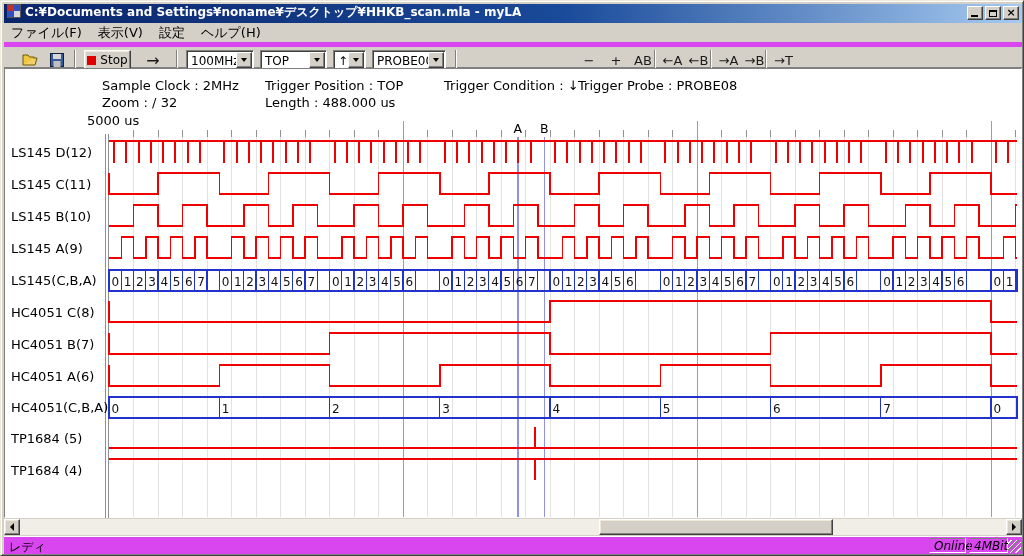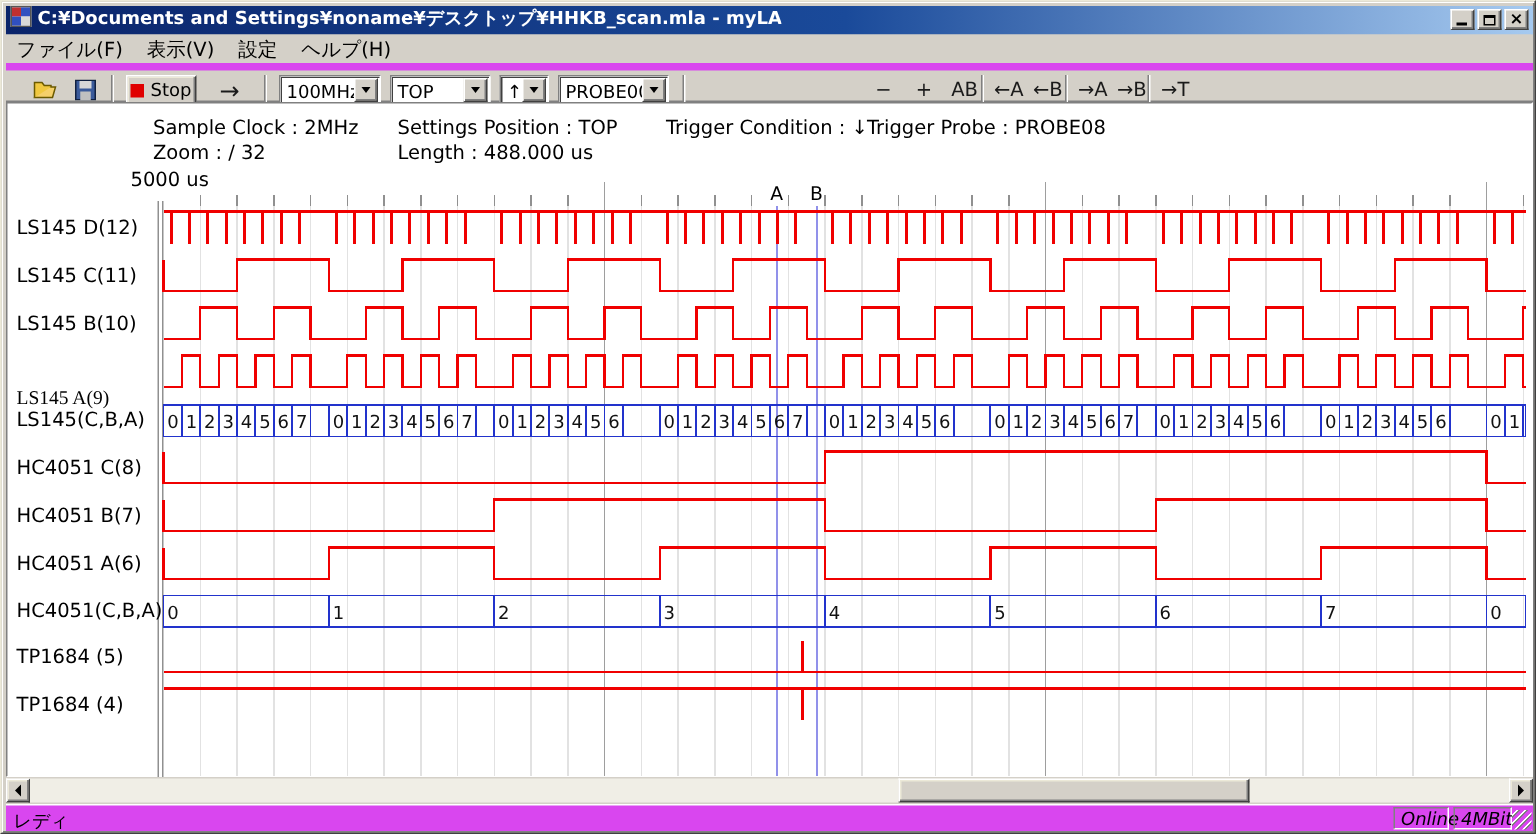--- a/index.html
+++ b/index.html
@@ -166,34 +166,34 @@
       <div class="tsep" style="left: 706px;"></div>
       <div class="flatbtn" style="left: 712px; width: 25px;">→A</div>
       <div class="flatbtn" style="left: 738px; width: 25px;">→B</div>
       <div class="tsep" style="left: 761px;"></div>
       <div class="flatbtn" style="left: 767px; width: 25px;">→T</div>
     </div>
 
   <div id="client"></div>
 
   <div class="info-text" style="left:101px; top:77px">Sample Clock : 2MHz</div>
-  <div class="info-text" style="left:264px; top:77px">Settings Position : TOP</div>
+  <div class="info-text" style="left:264px; top:77px">Trigger Position : TOP</div>
   <div class="info-text" style="left:443px; top:77px">Trigger Condition : ↓</div>
   <div class="info-text" style="left:577px; top:77px">Trigger Probe : PROBE08</div>
   <div class="info-text" style="left:101px; top:94px">Zoom : /  32</div>
   <div class="info-text" style="left:264px; top:94px">Length : 488.000 us</div>
   <div class="info-text" style="left:86px;  top:112px">5000 us</div>
 
   <div id="divider-l"></div>
   <div id="divider-r"></div>
   <div id="channel-labels">
       <div class="ch-label" style="top: 144px;">LS145 D(12)</div>
       <div class="ch-label" style="top: 176px;">LS145 C(11)</div>
       <div class="ch-label" style="top: 208px;">LS145 B(10)</div>
-      <div class="ch-label" style="top: 256px; font-family: Liberation Serif, serif;">LS145 A(9)</div>
+      <div class="ch-label" style="top: 240px;">LS145 A(9)</div>
       <div class="ch-label" style="top: 272px;">LS145(C,B,A)</div>
       <div class="ch-label" style="top: 304px;">HC4051 C(8)</div>
       <div class="ch-label" style="top: 336px;">HC4051 B(7)</div>
       <div class="ch-label" style="top: 368px;">HC4051 A(6)</div>
       <div class="ch-label" style="top: 399px;">HC4051(C,B,A)</div>
       <div class="ch-label" style="top: 430px;">TP1684 (5)</div>
       <div class="ch-label" style="top: 462px;">TP1684 (4)</div>
     </div>
 
   <svg id="wave-svg" viewBox="0 0 1024 556">

